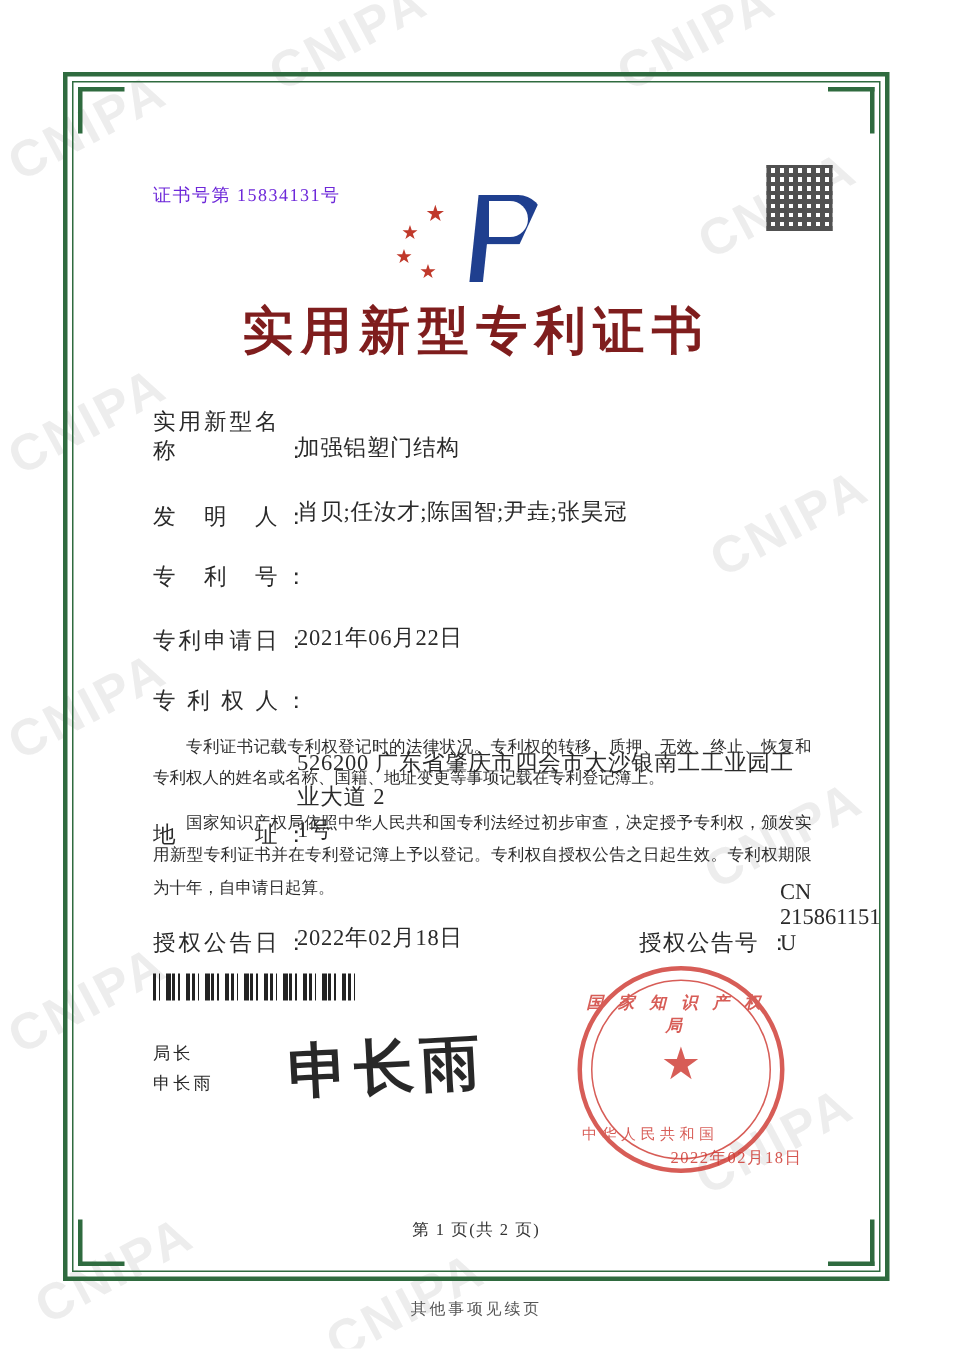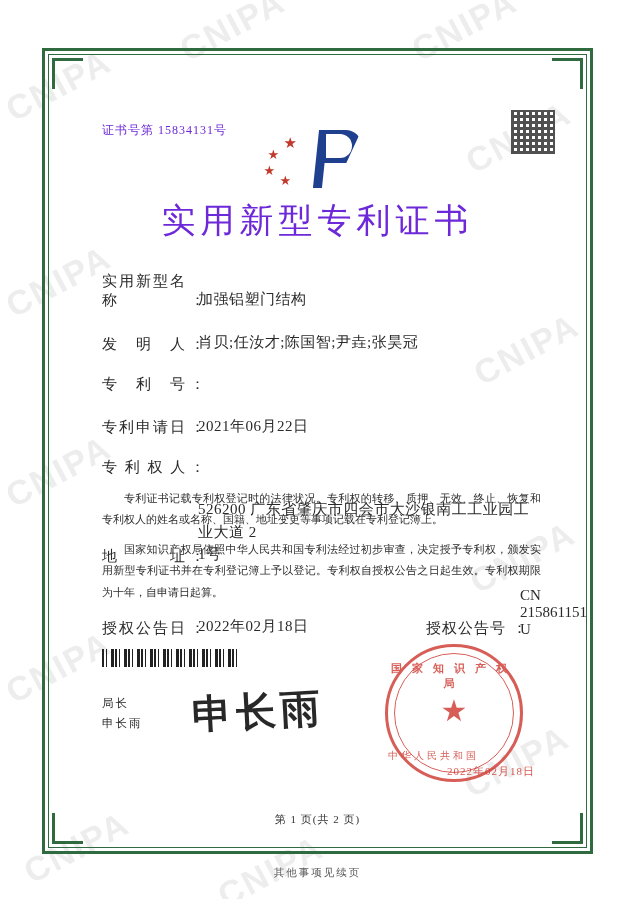--- a/index.html
+++ b/index.html
@@ -155,23 +155,23 @@
   }
 
   
   .title {
     position: absolute;
     left: 0; right: 0;
     top: 132px;
     text-align: center;
     font-size: 34px;
     letter-spacing: 5px;
-    color: #6d28d9;
+    color: #7f1d1d;
     font-family: "Liberation Serif", serif;
-    font-weight: normal;
+    font-weight: bold;
   }
 
   
   .fields {
     position: absolute;
     left: 38px;
     right: 30px;
     top: 206px;
   }
   .field-row {
@@ -283,20 +283,21 @@
     line-height: 1;
   }
   .seal-top-text {
     position: absolute;
     left: 0; right: 0;
     top: 14px;
     text-align: center;
     font-size: 11px;
     letter-spacing: 10px;
     font-weight: bold;
+    font-style: italic;
   }
   .seal-bottom-text {
     position: absolute;
     left: 0; right: 0;
     bottom: 16px;
     text-align: left;
     font-size: 10px;
     letter-spacing: 3px;
     font-weight: normal;
   }

